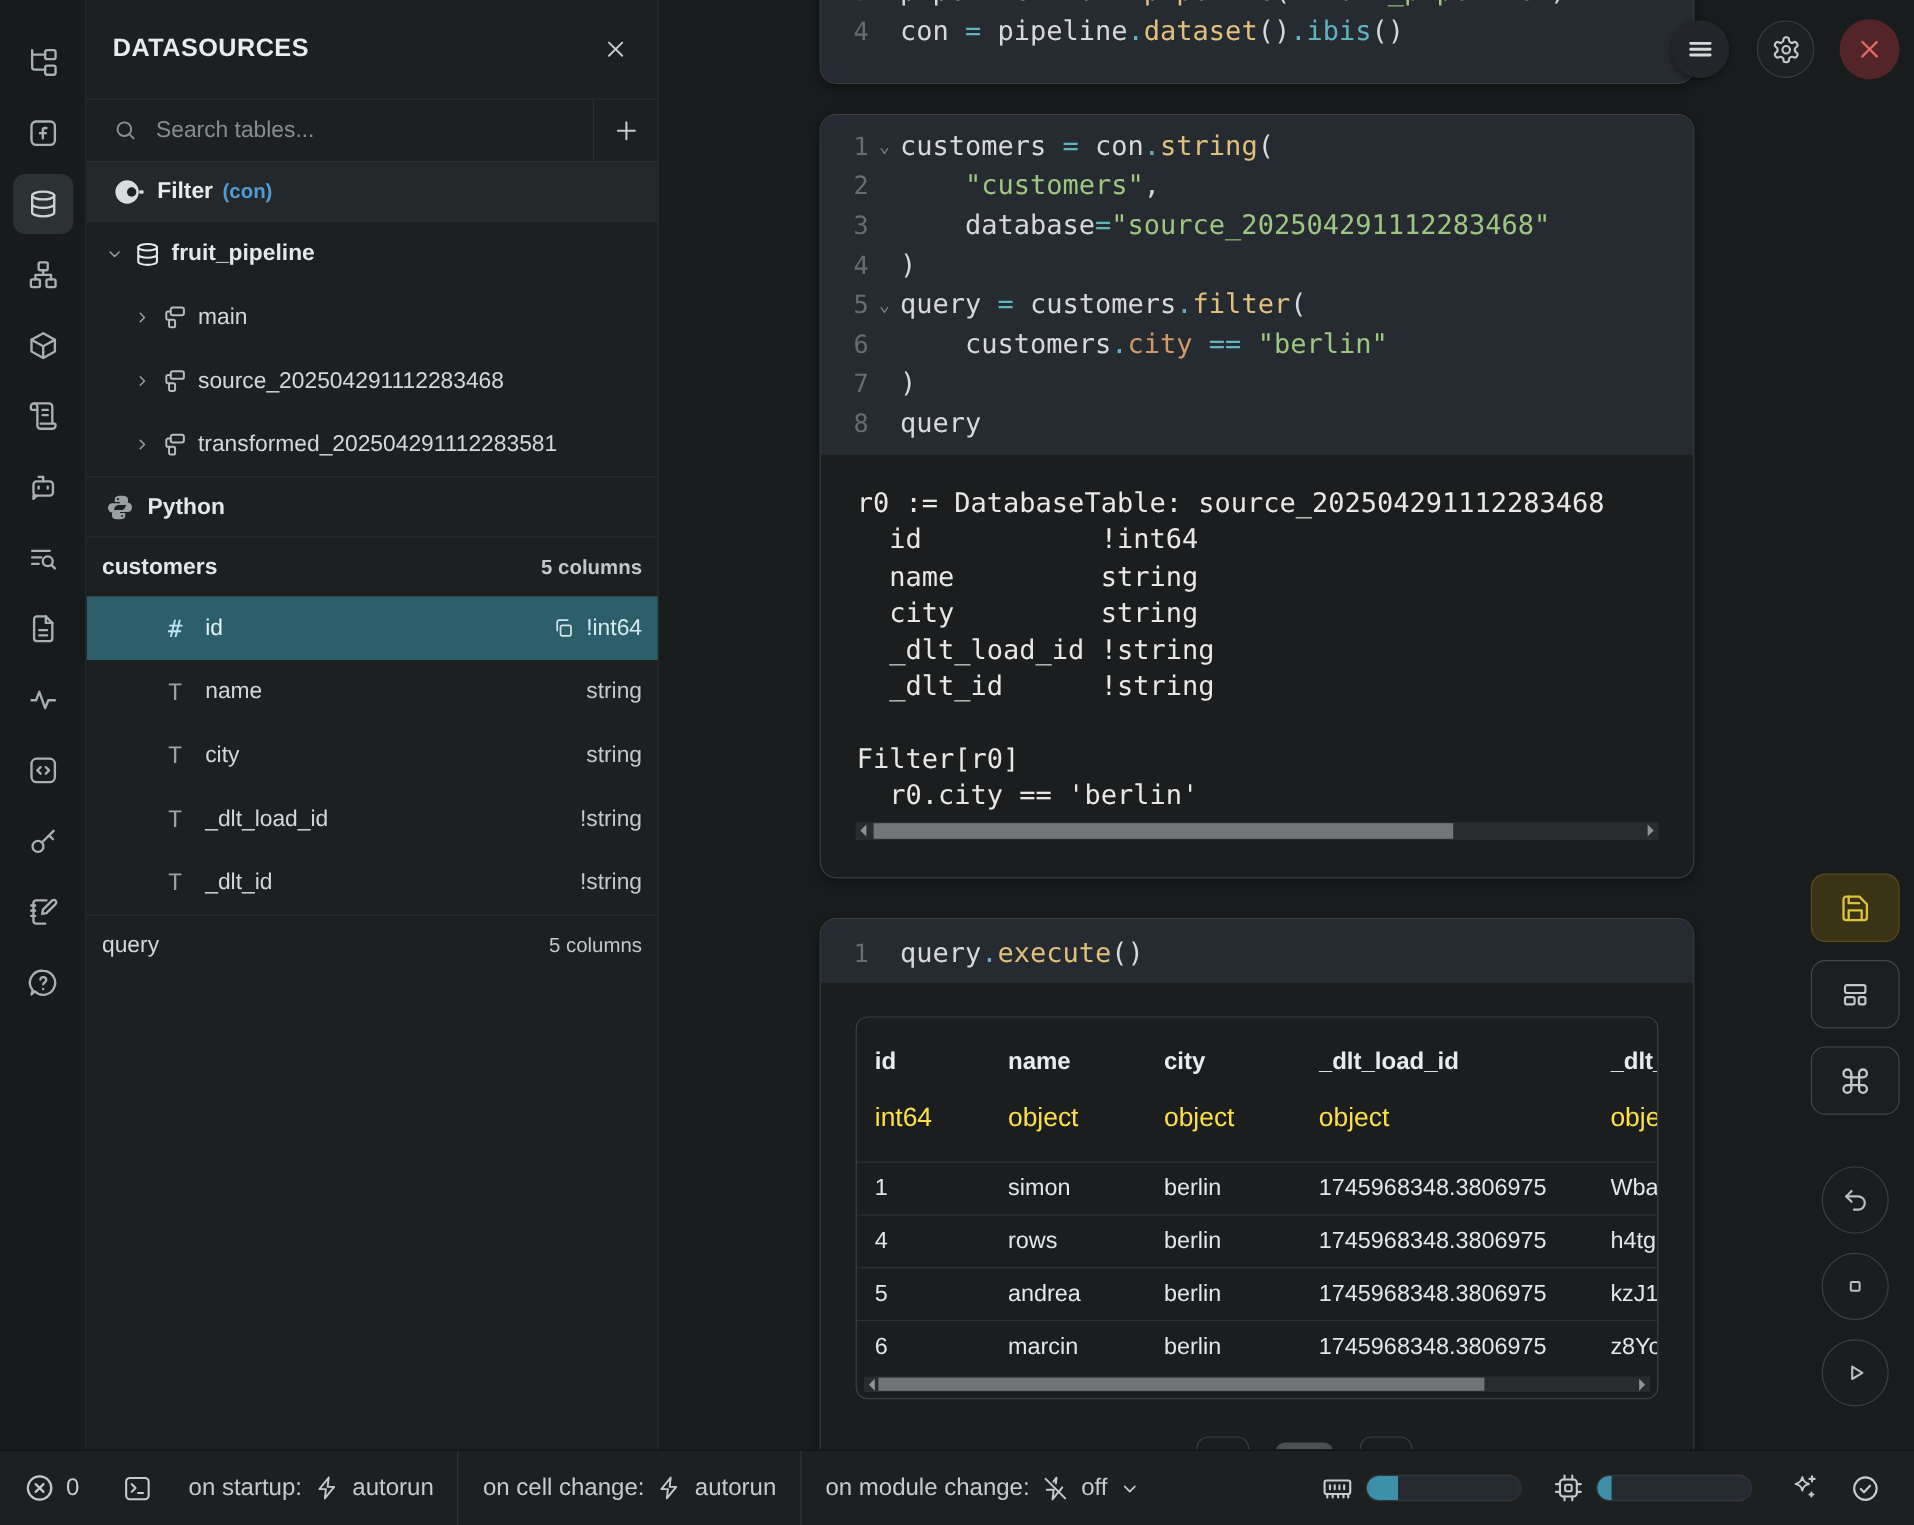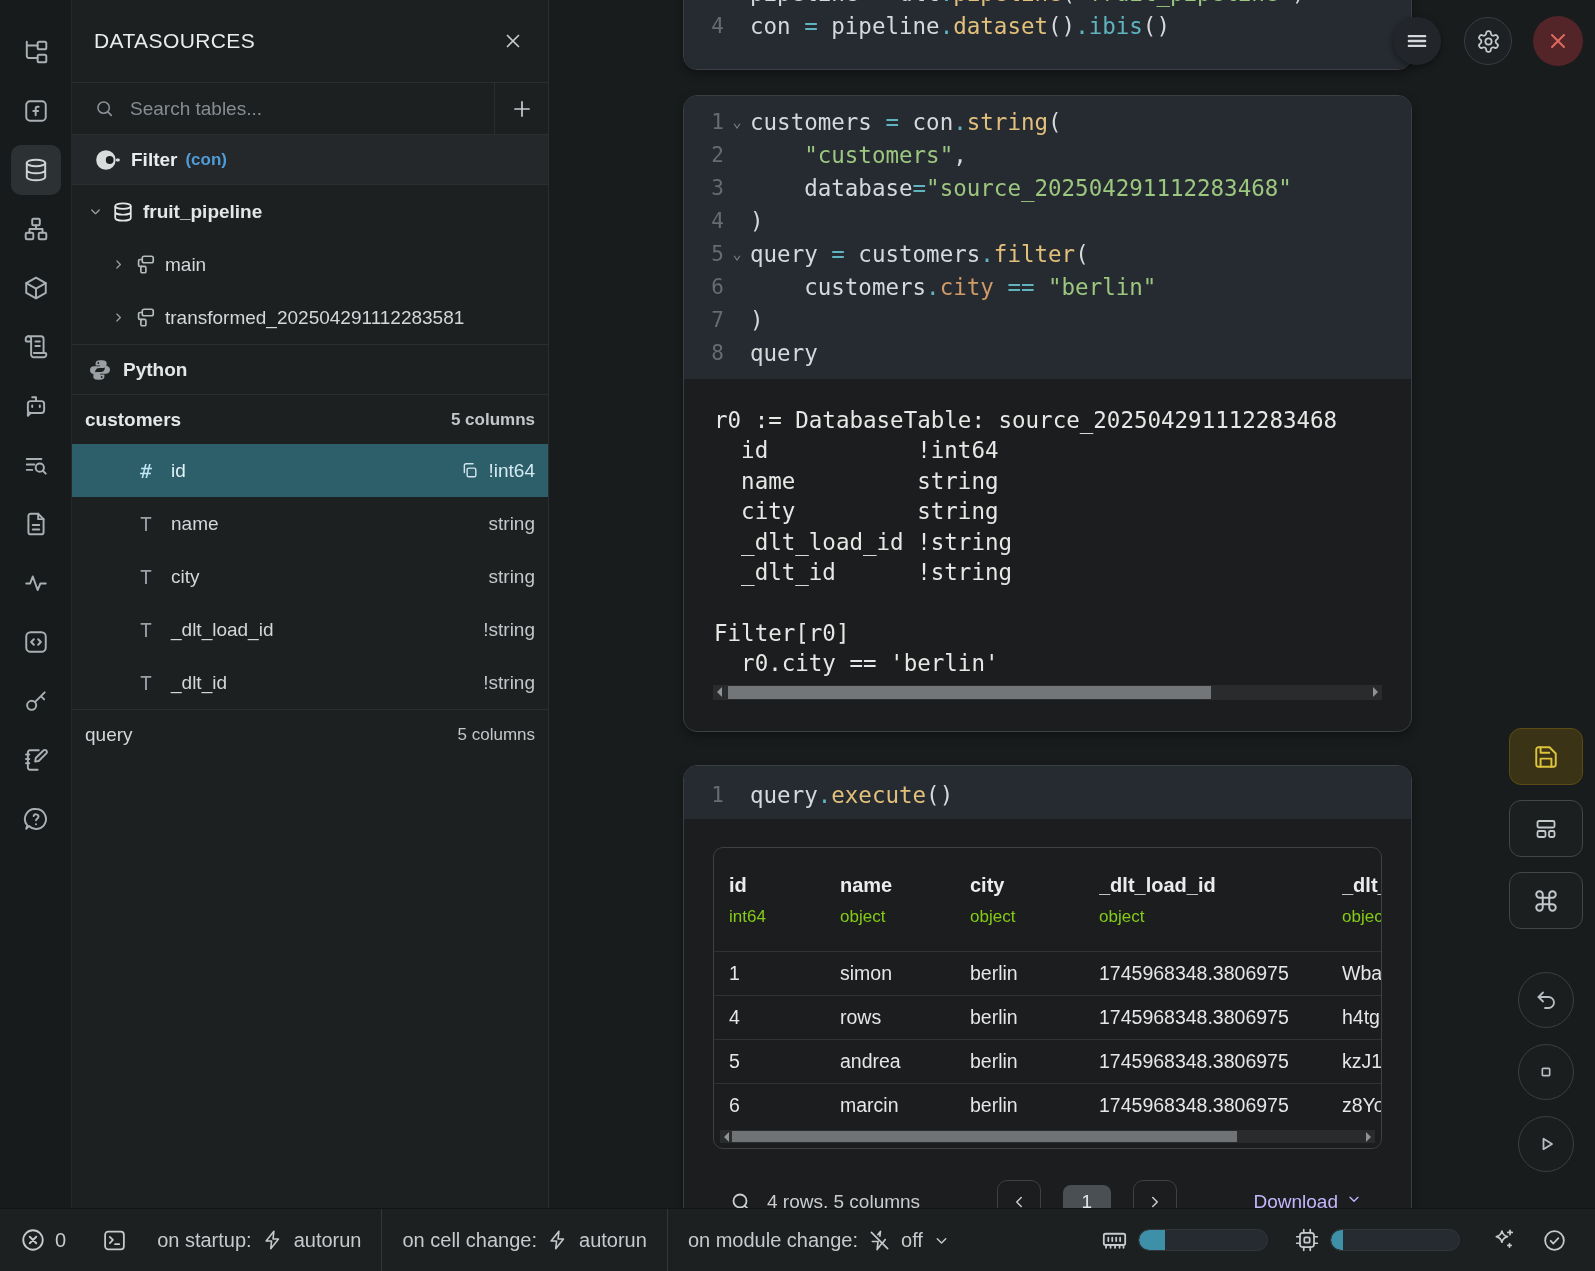--- a/index.html
+++ b/index.html
@@ -6,21 +6,21 @@
 html,body{width:1595px;height:1271px;overflow:hidden}
 body{position:relative;background:#191c1d;font-family:"Liberation Sans",sans-serif;color:#d4d7d9}
 svg{display:block}
 
 .rail{position:absolute;left:0;top:0;width:72px;height:1208px;background:#181b1c;border-right:1px solid #242829;display:flex;flex-direction:column;align-items:center;padding-top:27px;z-index:4}
 .rail-btn{width:50px;height:50px;border-radius:10px;display:flex;align-items:center;justify-content:center;color:#a9b0b4;margin-bottom:9px;flex:none}
 .rail-btn.sel{background:#2c3134;color:#ced3d6}
 
 .panel{position:absolute;left:72px;top:0;width:477px;height:1208px;background:#1d2021;border-right:1px solid #2a2e2f;z-index:3}
 .panel-header{height:82px;display:flex;align-items:center;justify-content:space-between;padding:0 24px 0 22px}
-.panel-title{font-size:21px;font-weight:normal;color:#e9ebec;letter-spacing:.4px}
+.panel-title{font-size:21px;font-weight:bold;color:#e9ebec;letter-spacing:.4px}
 .icon-btn{color:#c6cacd;display:flex;align-items:center;justify-content:center}
 .search-row{height:53px;border-top:1px solid #2a2e2f;border-bottom:1px solid #2a2e2f;display:flex;align-items:center}
 .search-row .mag{margin-left:22px;color:#8b9196}
 .search-input{flex:1;background:transparent;border:none;outline:none;color:#14b8a6;font-size:19px;font-family:"Liberation Sans",sans-serif;margin-left:15px}
 .search-input::placeholder{color:#868d92}
 .add-btn{width:54px;height:100%;border-left:1px solid #2a2e2f;display:flex;align-items:center;justify-content:center;color:#c6cacd}
 .duckdb-row{height:50px;background:#24282a;border-bottom:1px solid #2a2e2f;display:flex;align-items:center;padding-left:22px;gap:11px}
 .conn-name{font-size:19px;font-weight:bold;color:#e9ebec}
 .conn-alias{font-size:17px;font-weight:bold;color:#4f9cd8;margin-left:-3px}
 .tree-row{height:53px;display:flex;align-items:center;font-size:19px;color:#d4d7d9}
@@ -59,21 +59,21 @@
 .output2 pre{font-family:"DejaVu Sans Mono",monospace;font-size:22.5px;line-height:30.4px;color:#e7e8e6;white-space:pre;overflow:hidden}
 .hscroll{position:relative;height:15px;margin:6px 29px 0;background:#292b2c;display:flex;align-items:center;justify-content:space-between;padding:0 4px}
 .hs-thumb{position:absolute;top:1px;bottom:1px;left:15px;width:483px;background:#737678}
 .tri-l{width:0;height:0;border:5px solid transparent;border-right-color:#909395;border-left-width:0}
 .tri-r{width:0;height:0;border:5px solid transparent;border-left-color:#909395;border-right-width:0}
 .output3{padding:28px 29px 0}
 .rtable{border:1px solid #3c4145;border-radius:10px;background:#1b1d1e;overflow:hidden}
 .rt-head{display:grid;grid-template-columns:111px 130px 129px 243px 1fr;padding:26px 0 24px 15px}
 .rt-col{overflow:hidden;white-space:nowrap}
 .rt-col .nm{font-size:20px;font-weight:bold;color:#e9ebec}
-.rt-col .tp{font-size:17px;color:#84cc16;margin-top:10px}
+.rt-col .tp{font-size:22px;color:#fde047;margin-top:21px}
 .rt-row{display:grid;grid-template-columns:111px 130px 129px 243px 1fr;height:44px;align-items:center;padding-left:15px;border-top:1px solid #2e3336;font-size:19.5px;color:#e4e6e7}
 .rt-cell{overflow:hidden;white-space:nowrap}
 .rtable .hscroll{margin:3px 6px 5px;height:13px}
 .rtable .hs-thumb{left:12px;width:505px;background:#6f7375}
 .tfooter{display:flex;align-items:center;margin-top:25px;height:56px;color:#c9cdd0;font-size:19px}
 .tfooter .mag{color:#c9cdd0;margin-left:16px}
 .tf-summary{margin-left:14px}
 .pgbtn{width:44px;height:44px;border:1px solid #3c4145;border-radius:10px;display:flex;align-items:center;justify-content:center;color:#c9cdd0}
 .pgpill{min-width:48px;height:34px;background:#4a4f54;border-radius:8px;display:flex;align-items:center;justify-content:center;margin:0 22px;color:#e4e6e7}
 .dl{display:flex;gap:8px;color:#c4b5fd;margin-right:20px}
@@ -252,20 +252,35 @@
           </svg>
         </span>
         <span class="sicon">
           <svg width="22" height="22" viewBox="0 0 24 24" fill="none" stroke="currentColor" stroke-width="1.8" stroke-linecap="round" stroke-linejoin="round">
             <rect x="9" y="2.5" width="12" height="7" rx="2"></rect>
             <path d="M9 6H6.5A1.5 1.5 0 0 0 5 7.5V12a1.5 1.5 0 0 0 1.5 1.5h2"></path>
             <rect x="7.5" y="13.5" width="5.5" height="7" rx="1.5"></rect>
           </svg>
         </span>
         <span class="tree-label">main</span>
+      </div>
+      <div class="tree-row schema-row">
+        <span class="chev">
+          <svg width="13" height="13" viewBox="0 0 24 24" fill="none" stroke="currentColor" stroke-width="2.2" stroke-linecap="round" stroke-linejoin="round">
+            <path d="m9 5.5 6.5 6.5L9 18.5"></path>
+          </svg>
+        </span>
+        <span class="sicon">
+          <svg width="22" height="22" viewBox="0 0 24 24" fill="none" stroke="currentColor" stroke-width="1.8" stroke-linecap="round" stroke-linejoin="round">
+            <rect x="9" y="2.5" width="12" height="7" rx="2"></rect>
+            <path d="M9 6H6.5A1.5 1.5 0 0 0 5 7.5V12a1.5 1.5 0 0 0 1.5 1.5h2"></path>
+            <rect x="7.5" y="13.5" width="5.5" height="7" rx="1.5"></rect>
+          </svg>
+        </span>
+        <span class="tree-label">source_202504291112283468</span>
       </div>
       <div class="tree-row schema-row">
         <span class="chev">
           <svg width="13" height="13" viewBox="0 0 24 24" fill="none" stroke="currentColor" stroke-width="2.2" stroke-linecap="round" stroke-linejoin="round">
             <path d="m9 5.5 6.5 6.5L9 18.5"></path>
           </svg>
         </span>
         <span class="sicon">
           <svg width="22" height="22" viewBox="0 0 24 24" fill="none" stroke="currentColor" stroke-width="1.8" stroke-linecap="round" stroke-linejoin="round">
             <rect x="9" y="2.5" width="12" height="7" rx="2"></rect>

